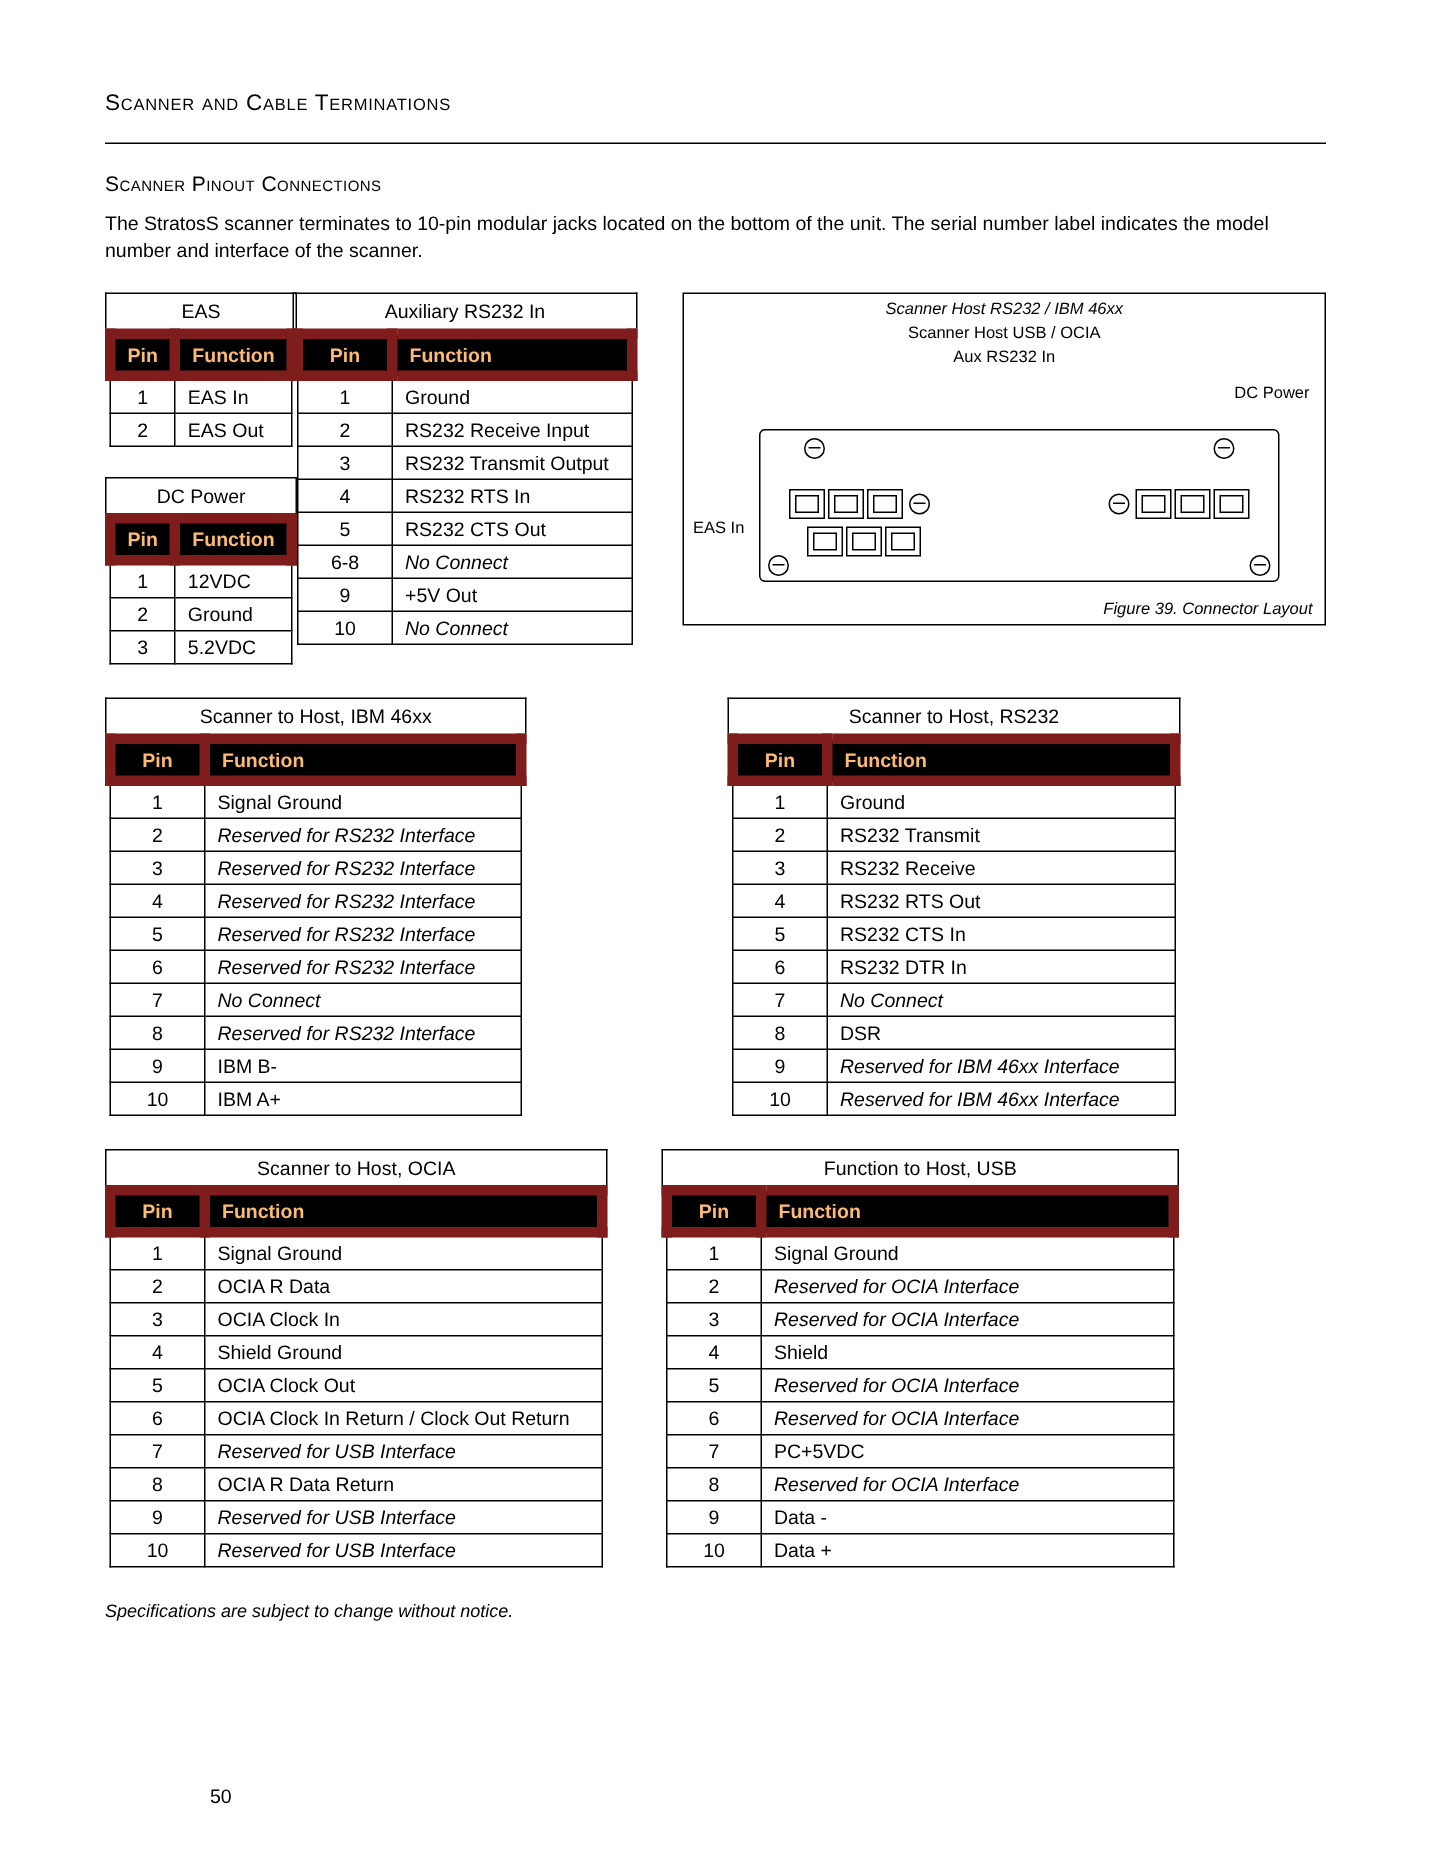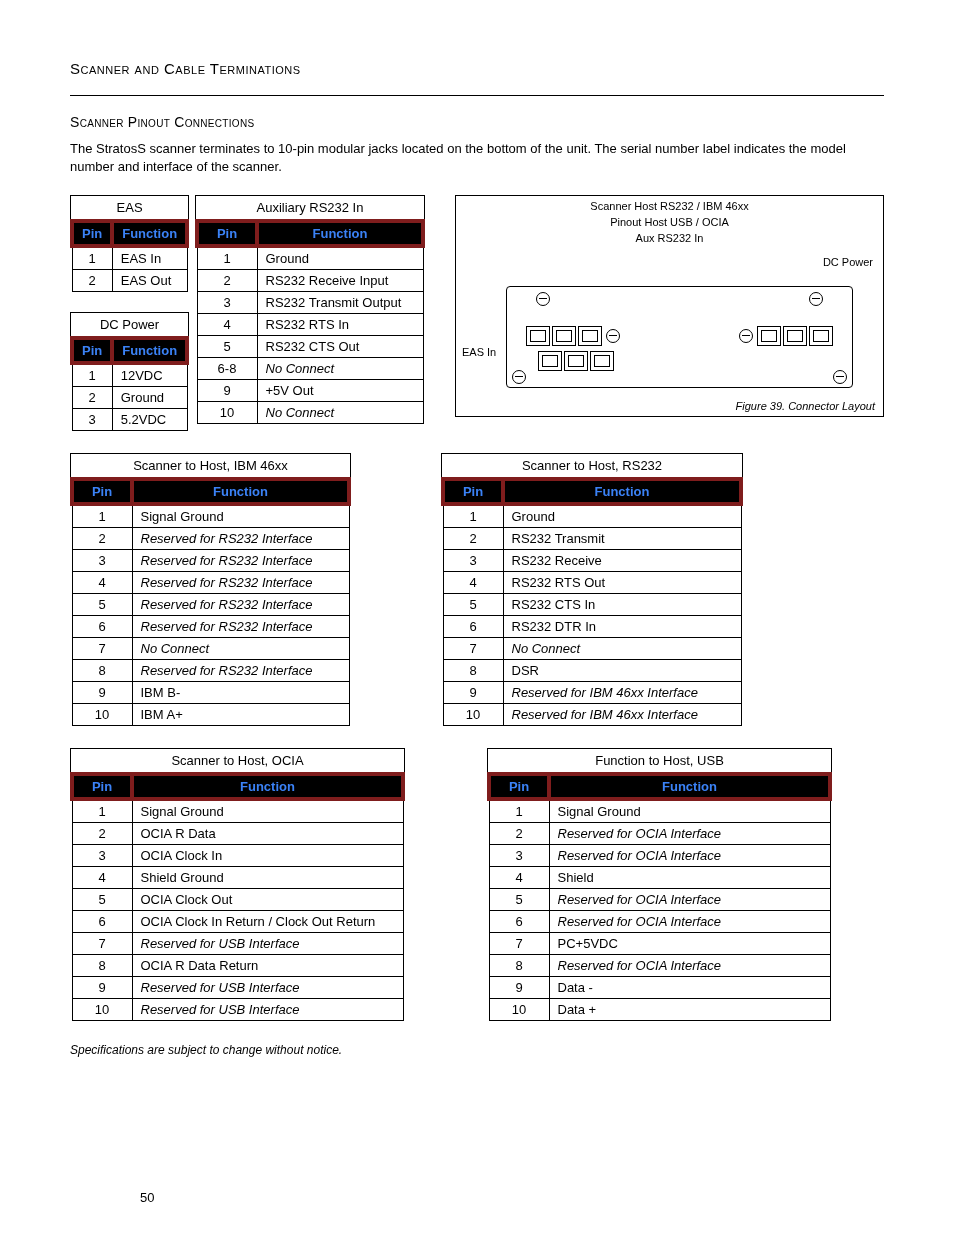--- a/index.html
+++ b/index.html
@@ -46,28 +46,28 @@
   table.pin caption {
     caption-side: top;
     border: 1px solid #000;
     border-bottom: none;
     padding: 4px 6px;
     text-align: center;
     font-size: 13px;
   }
   table.pin th {
     background: #000;
-    color: #3b82f6;
+    color: #fdba74;
     font-weight: bold;
     padding: 3px 8px;
-    border: 4px solid #7f1d1d;
+    border: 7px solid #7f1d1d;
     text-align: left;
   }
   table.pin th.pin-h { text-align: center; width:40px;}
-  table.pin th.func-h { text-align: center; }
+  table.pin th.func-h { }
   table.pin td {
     border: 1px solid #000;
     padding: 3px 8px;
     white-space: nowrap;
   }
   table.pin td.pinc { text-align:center; }
   .ital { font-style: italic; }
   .diagram-wrap {
     border: 1px solid #000;
     flex: 1;
@@ -180,22 +180,22 @@
             <td>+5V Out</td>
           </tr>
           <tr>
             <td class="pinc">10</td>
             <td class="ital">No Connect</td>
           </tr>
         </tbody>
   </table>
 
   <div class="diagram-wrap">
-    <span class="lab" style="top:4px; left:50%; transform:translateX(-50%);">Scanner Host RS232 / IBM 46xx</span>
-    <span class="lab" style="top:20px; left:50%; transform:translateX(-50%);">Pinout Host USB / OCIA</span>
+    <span class="lab" style="top:4px; left:50%; transform:translateX(-50%);font-style:italic;">Scanner Host RS232 / IBM 46xx</span>
+    <span class="lab" style="top:20px; left:50%; transform:translateX(-50%);">Scanner Host USB / OCIA</span>
     <span class="lab" style="top:36px; left:50%; transform:translateX(-50%);text-align:center;">Aux RS232 In</span>
     <span class="lab" style="top:60px; right:10px;">DC Power</span>
     <span class="lab" style="top:150px; left:6px;">EAS In</span>
 
     <div class="panel-outline" style="left:50px; right:30px; top:90px; height:100px; border-radius:4px;"></div>
     <div class="screw" style="left:80px; top:96px;"></div>
     <div class="screw" style="right:60px; top:96px;"></div>
     <div class="screw" style="left:56px; top:174px;"></div>
     <div class="screw" style="right:36px; top:174px;"></div>
     <div class="jack" style="left:70px; top:130px;"></div>
@@ -260,21 +260,21 @@
             <td class="pinc">9</td>
             <td>IBM B-</td>
           </tr>
           <tr>
             <td class="pinc">10</td>
             <td>IBM A+</td>
           </tr>
         </tbody>
   </table>
 
-  <table class="pin" style="width:302px;">
+  <table class="pin" style="width:302px;margin-left:44px;">
     <caption>Scanner to Host, RS232</caption>
     <thead>
           <tr>
       <th class="pin-h">Pin</th>
       <th class="func-h">Function</th>
     </tr>
         </thead>
     <tbody>
           <tr>
             <td class="pinc">1</td>
@@ -313,21 +313,21 @@
             <td class="ital">Reserved for IBM 46xx Interface</td>
           </tr>
           <tr>
             <td class="pinc">10</td>
             <td class="ital">Reserved for IBM 46xx Interface</td>
           </tr>
         </tbody>
   </table>
 </div>
 
-<div class="row" style="gap:82px;">
+<div class="row" style="gap:36px;">
   <table class="pin" style="width:335px;">
     <caption>Scanner to Host, OCIA</caption>
     <thead>
           <tr>
       <th class="pin-h">Pin</th>
       <th class="func-h">Function</th>
     </tr>
         </thead>
     <tbody>
           <tr>

